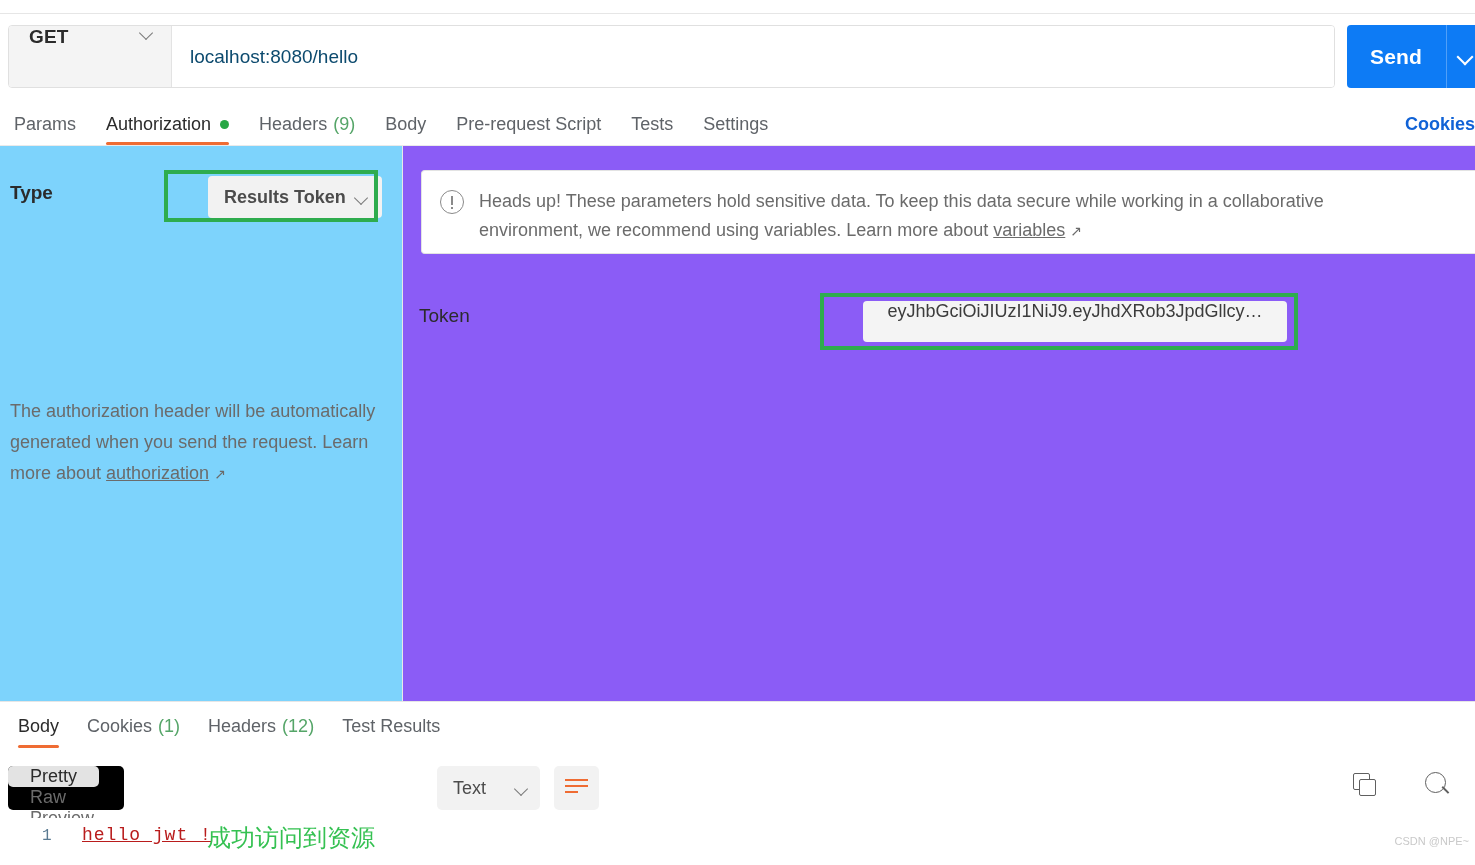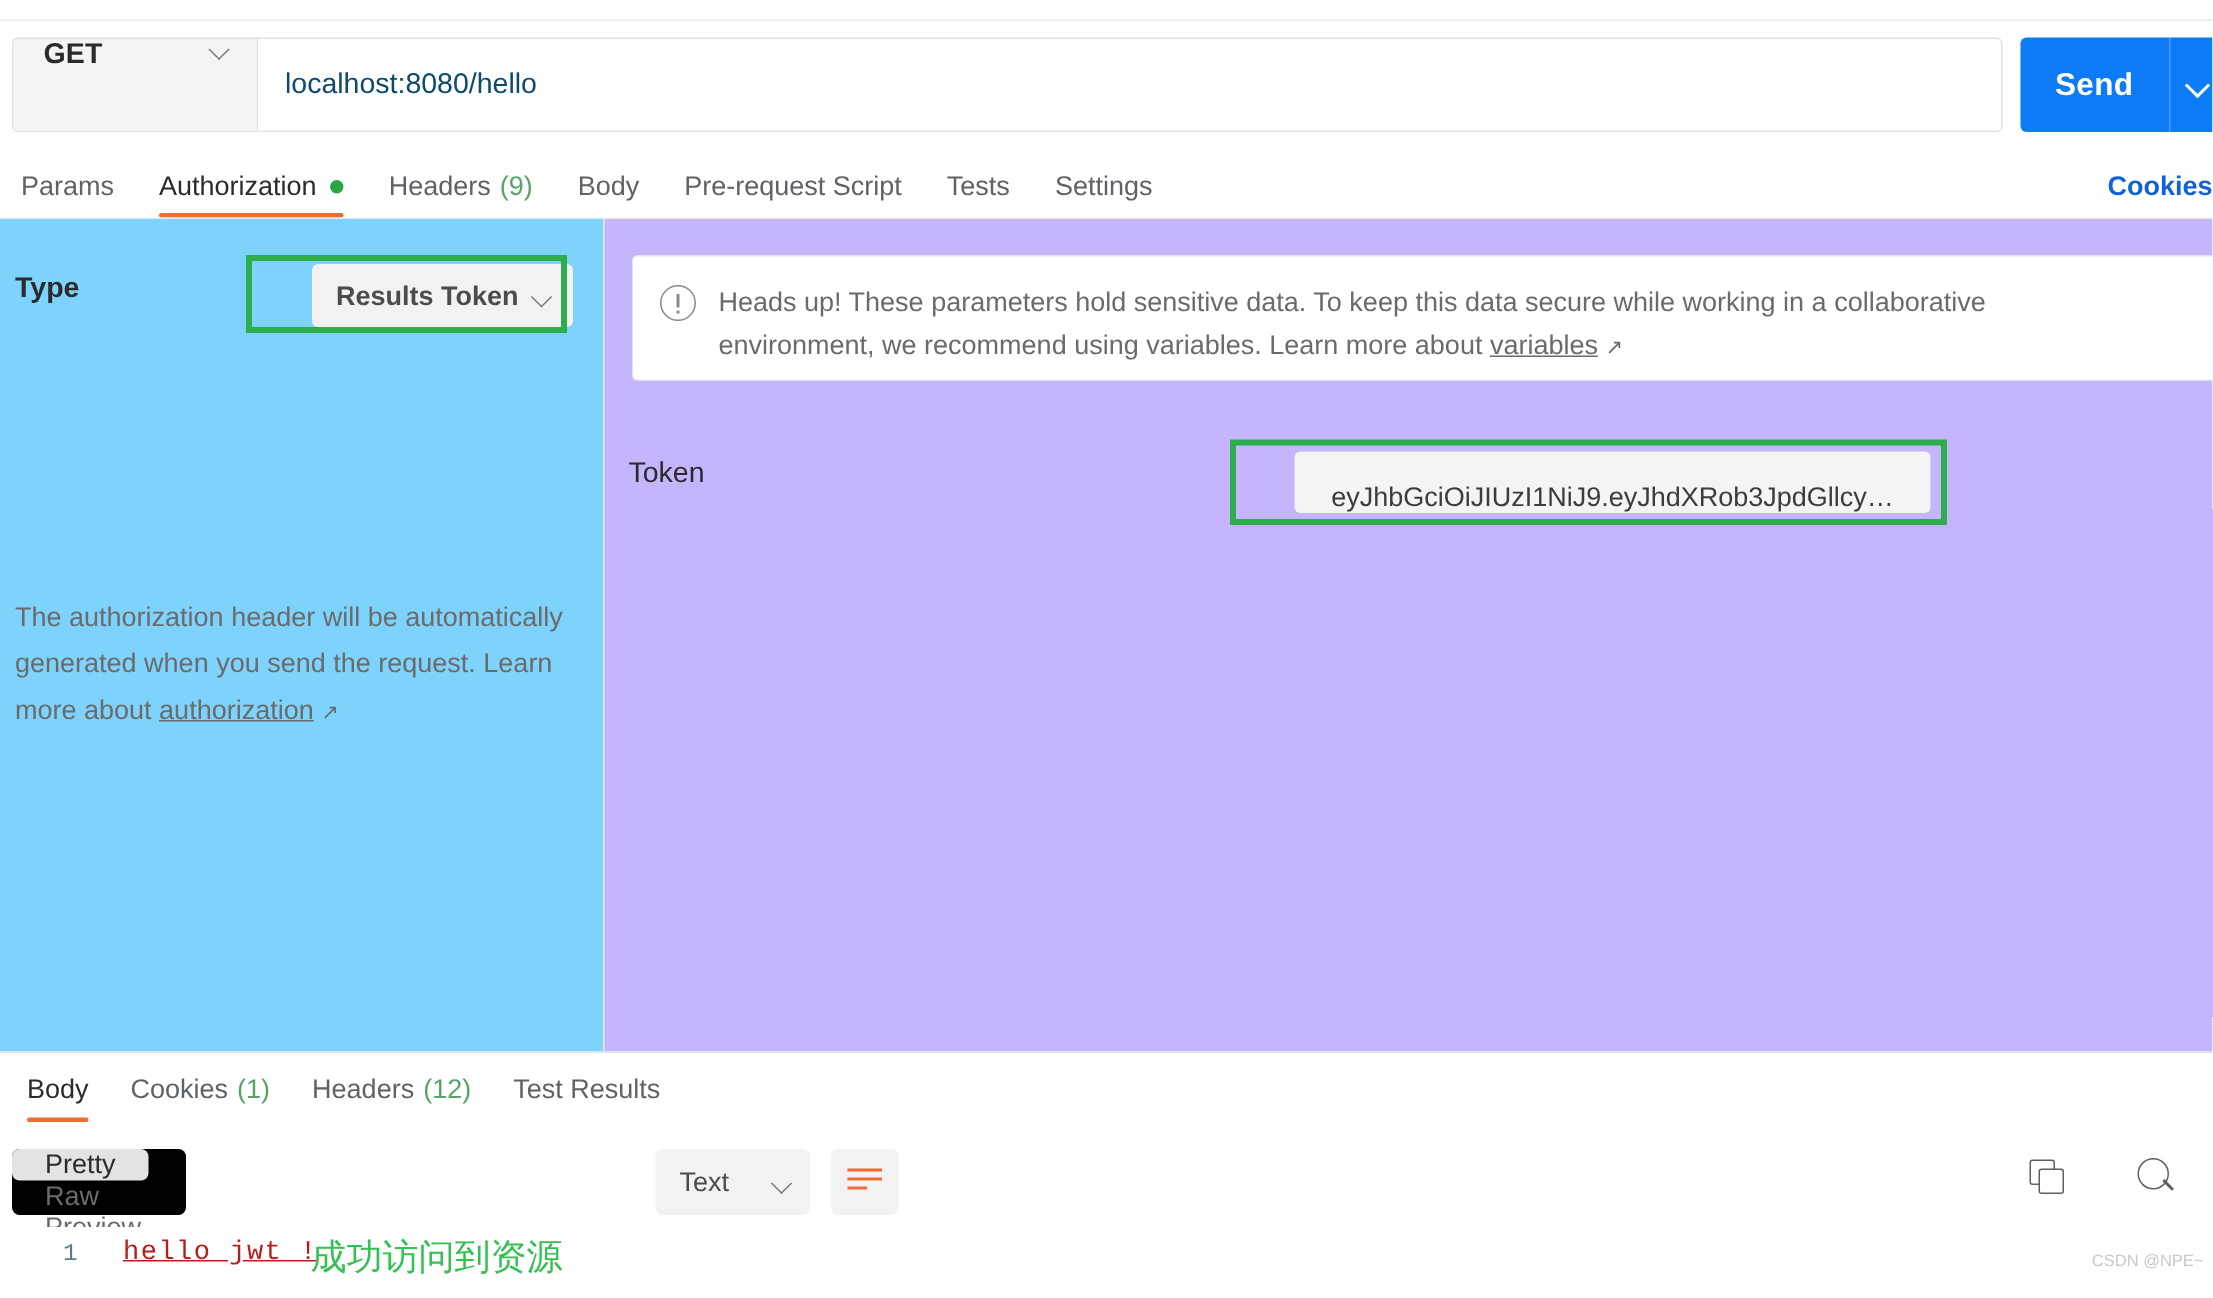--- a/index.html
+++ b/index.html
@@ -119,21 +119,21 @@
   .helper {
     position:absolute; left:10px; top:250px; width:378px;
     font-size:18px; line-height:31px; color:#6b6b6b;
   }
   .helper a { color:#6b6b6b; text-decoration:underline; }
   .ext-arrow { font-size:14px; color:#6b6b6b; }
 
   
   .right-pane {
     position:absolute; left:403px; top:146px; width:1072px; height:555px;
-    background:#c4b5fd;
+    background:#8b5cf6;
   }
   .notice {
     position:absolute; left:18px; top:24px; width:1070px; height:84px;
     border:1px solid #e3e3e3; border-right:none; border-radius:4px 0 0 4px;
     background:#fff; display:flex; padding:16px 14px 0 18px;
   }
   .notice-icon {
     flex:0 0 auto; width:24px; height:24px; border:1.6px solid #8a8a8a;
     border-radius:50%; position:relative; margin-top:3px;
   }
@@ -153,21 +153,21 @@
 
   .token-label {
     position:absolute; left:16px; top:159px; font-size:19px; color:#2b2b2b;
   }
   .token-hl {
     position:absolute; left:417px; top:147px; width:478px; height:57px;
     border:4px solid #2eac4e; z-index:4;
   }
   .token-input {
     position:absolute; left:460px; top:155px; width:424px; height:41px;
-    background:#f4f4f4; border-radius:4px; display:flex; align-items:flex-end;
+    background:#f4f4f4; border-radius:4px; display:flex; align-items:flex-start;
     justify-content:center; z-index:3;
   }
   .token-text {
     font-size:18px; color:#3c3c3c; white-space:nowrap; overflow:hidden;
   }
 
   
   .resp-sep {
     position:absolute; left:0; top:701px; width:1475px; height:1px;
     background:#e6e6e6;

